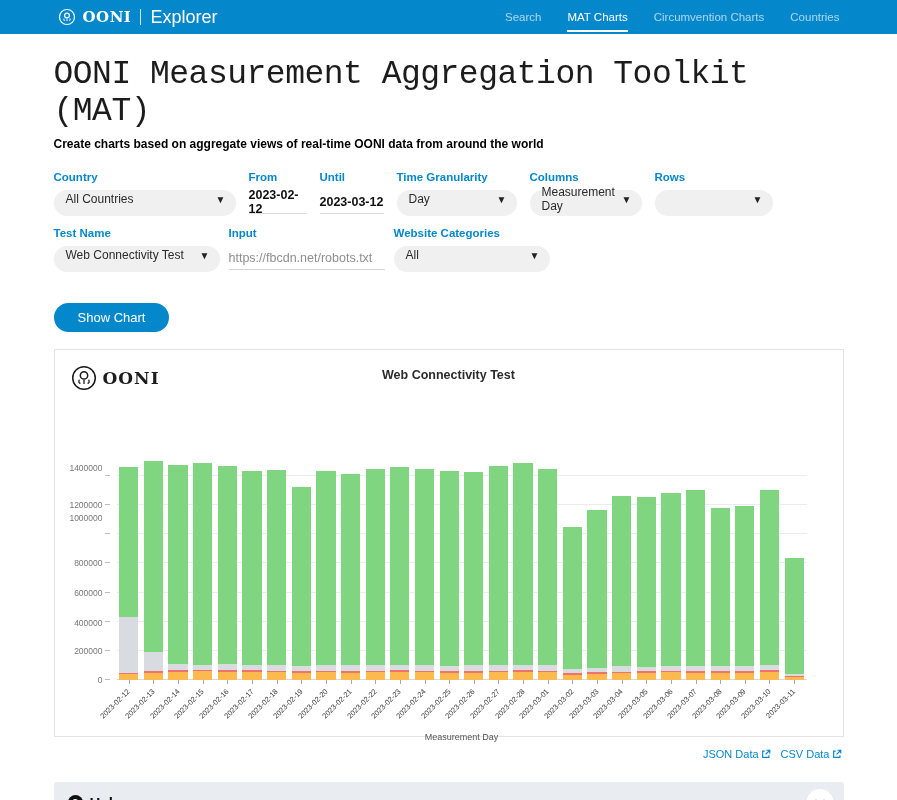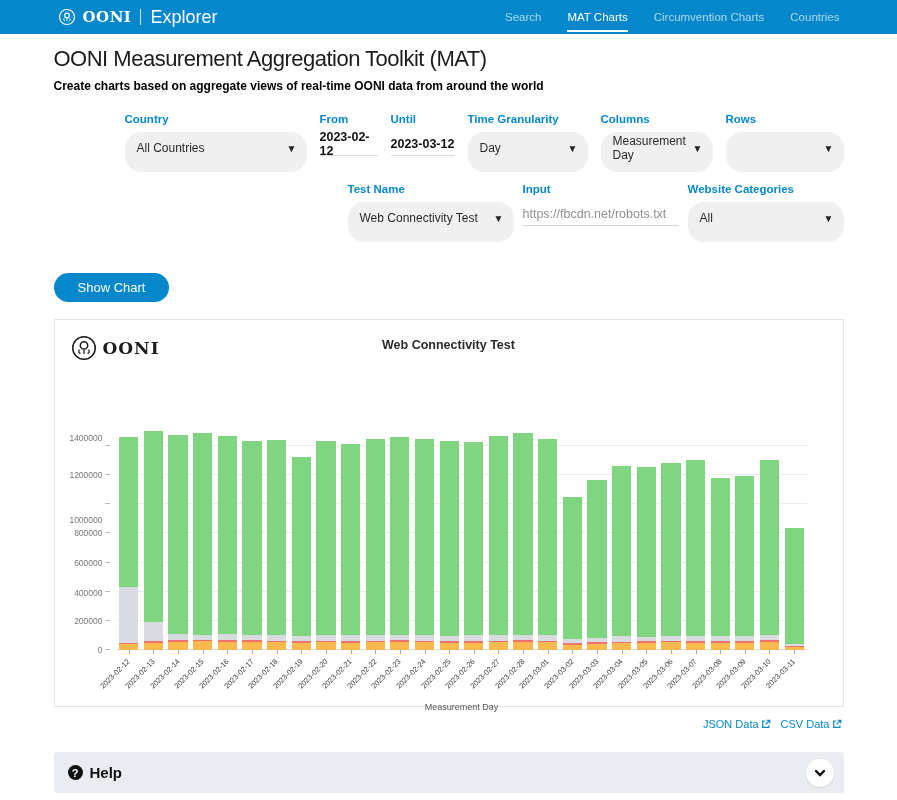--- a/index.html
+++ b/index.html
@@ -13,29 +13,29 @@
   .brand-logo { width:18px; height:18px; }
   .brand-name { font-family:"DejaVu Serif", serif; font-weight:bold; font-size:15px; letter-spacing:.5px; }
   .brand-divider { width:1px; height:16px; background:rgba(255,255,255,.8); margin:0 2px; }
   .brand-suffix { font-size:18px; font-weight:400; }
   .nav { display:flex; gap:26px; align-items:center; }
   .nav a { color:rgba(255,255,255,.66); font-size:11.5px; text-decoration:none; padding:9px 0 7px; border-bottom:2px solid transparent; cursor:pointer; }
   .nav a.active { color:#fff; border-bottom-color:#fff;text-align:right; }
 
   
   .container { width:790px; margin:0 auto; }
-  h1.page-title { margin-top:12px; font-size:22px; font-weight:400; color:#1c1c1c; letter-spacing:-.5px; }
+  h1.page-title { margin-top:22px; font-size:33px; font-weight:400; color:#1c1c1c; letter-spacing:-.5px;font-family:Liberation Mono, monospace; }
   .page-subtitle { margin-top:7px; font-size:12px; font-weight:bold; color:#000; }
 
   
   .form { margin-top:20px; }
-  .form-row { display:flex; gap:13px; margin-bottom:11px;justify-content:flex-end; }
+  .form-row { display:flex; gap:13px; margin-bottom:11px; }
   .field { display:flex; flex-direction:column; }
   .field label { color:#0588cb; font-size:11.5px; font-weight:bold; margin-bottom:7px; }
-  .select { background:#f0f0f0; border-radius:16px; height:40px; display:flex; align-items:center; justify-content:space-between; padding:0 10px 8px 12px; font-size:12px; color:#2b2b2b; cursor:pointer; }
+  .select { background:#f0f0f0; border-radius:16px; height:26px; display:flex; align-items:center; justify-content:space-between; padding:0 10px 8px 12px; font-size:12px; color:#2b2b2b; cursor:pointer; }
   .select .caret { font-size:10px; color:#222; margin-left:6px; }
   .text-input { border:none; border-bottom:1px solid #d4d4d4; height:24px; font-size:12.5px; color:#777; background:transparent; outline:none; font-family:"Liberation Sans", sans-serif; width:100%; }
   .text-input::placeholder { color:#8f8f8f; opacity:1; }
   .date-field { border-bottom:1px solid #dcdcdc; height:24px; font-size:12.5px; font-weight:bold; color:#111; display:flex; align-items:center; cursor:pointer; }
   .w-country{width:182px}.w-asn{width:68px}.w-from{width:58px}.w-until{width:64px}.w-tg{width:120px}.w-cols{width:112px}.w-rows{width:118px}
   .w-test{width:166px}.w-domain{width:160px}.w-input{width:156px}.w-cat{width:156px}
   .row2 { gap:9px; }
 
   .show-chart { margin-top:20px; background:#0588cb; color:#fff; border:none; border-radius:16px; padding:7px 24px; font-size:13px; font-family:"Liberation Sans", sans-serif; cursor:pointer; }
 
@@ -185,21 +185,21 @@
           <div class="ylabel" style="bottom: 0px;">0</div>
           <div class="ytick" style="bottom: 29.1429px;"></div>
           <div class="ylabel" style="bottom: 29.1429px;">200000</div>
           <div class="ytick" style="bottom: 58.2857px;"></div>
           <div class="ylabel" style="bottom: 57px;">400000</div>
           <div class="ytick" style="bottom: 87.4286px;"></div>
           <div class="ylabel" style="bottom: 87.4286px;">600000</div>
           <div class="ytick" style="bottom: 116.571px;"></div>
           <div class="ylabel" style="bottom: 116.571px;">800000</div>
           <div class="ytick" style="bottom: 145.714px;"></div>
-          <div class="ylabel" style="bottom: 130px;">1000000</div>
+          <div class="ylabel" style="bottom: 162px;">1000000</div>
           <div class="ytick" style="bottom: 174.857px;"></div>
           <div class="ylabel" style="bottom: 174.857px;">1200000</div>
           <div class="ytick" style="bottom: 204px;"></div>
           <div class="ylabel" style="bottom: 212px;">1400000</div>
         </div>
       <div class="plot-area">
           <div class="gridline zero" style="bottom: 0px;"></div>
           <div class="gridline" style="bottom: 29.1429px;"></div>
           <div class="gridline" style="bottom: 58.2857px;"></div>
           <div class="gridline" style="bottom: 87.4286px;"></div>

